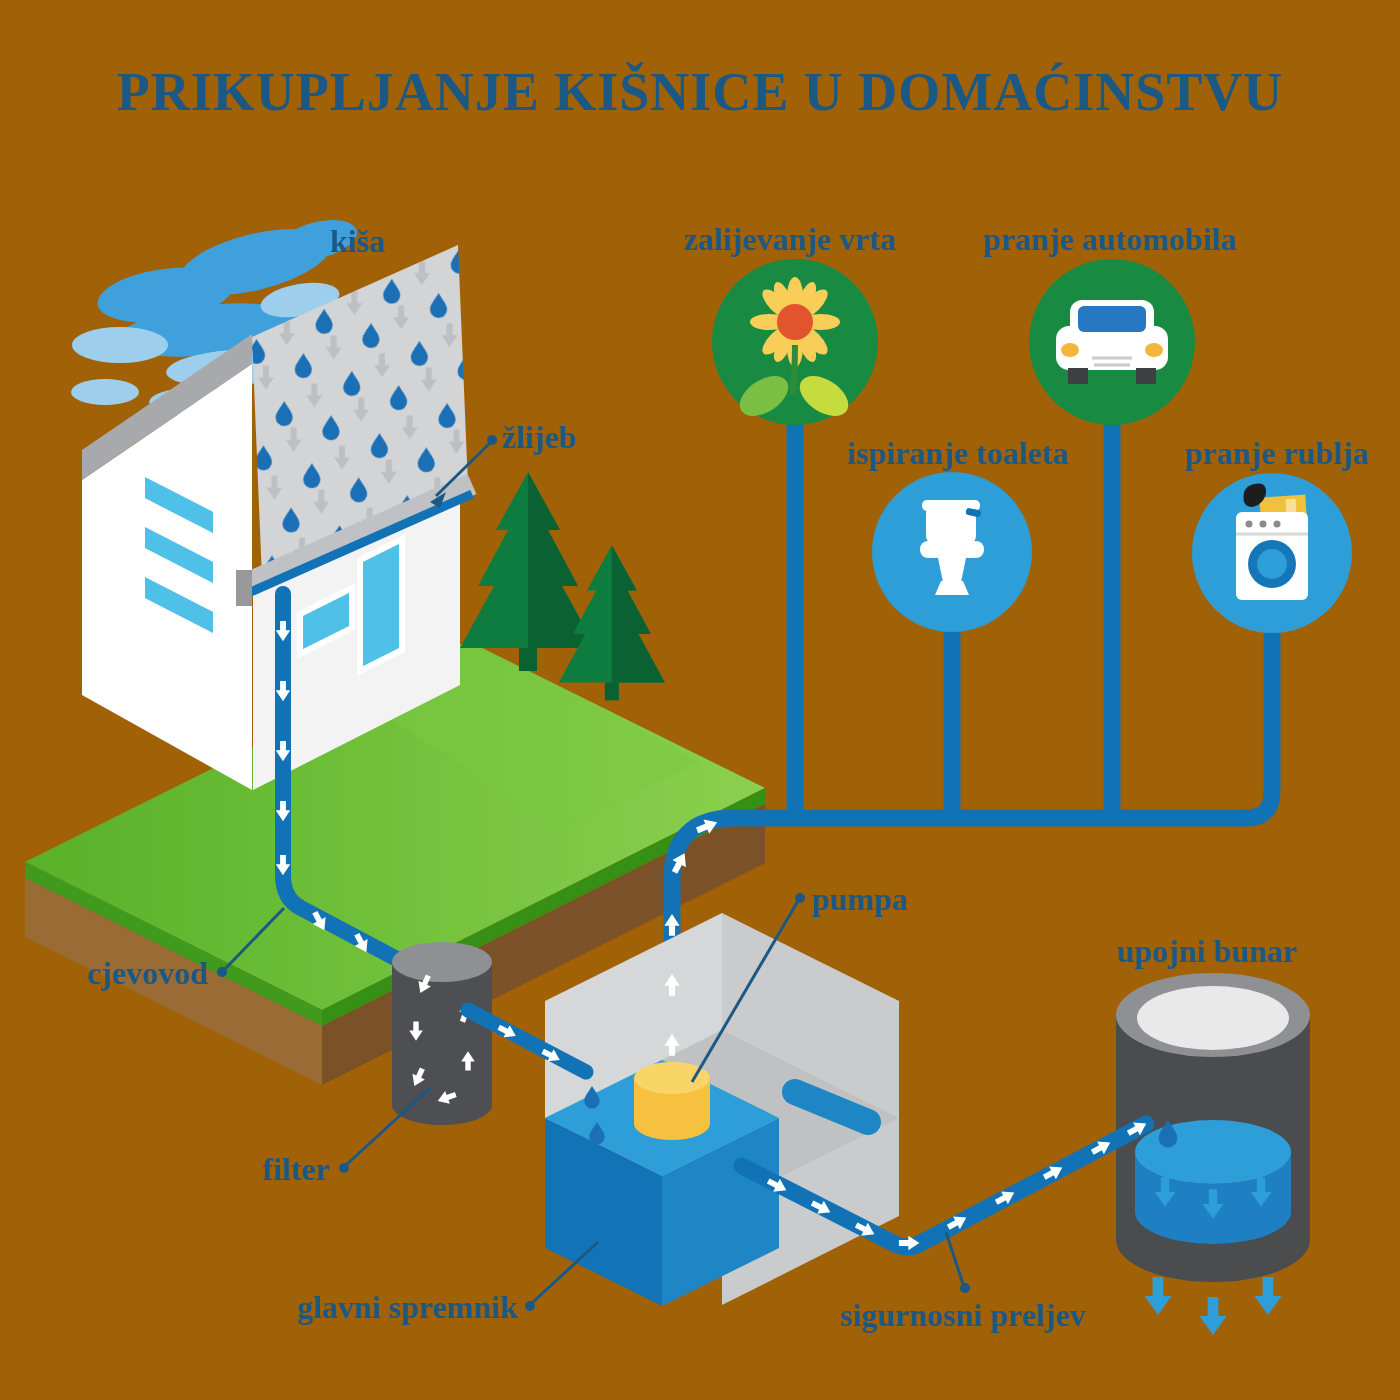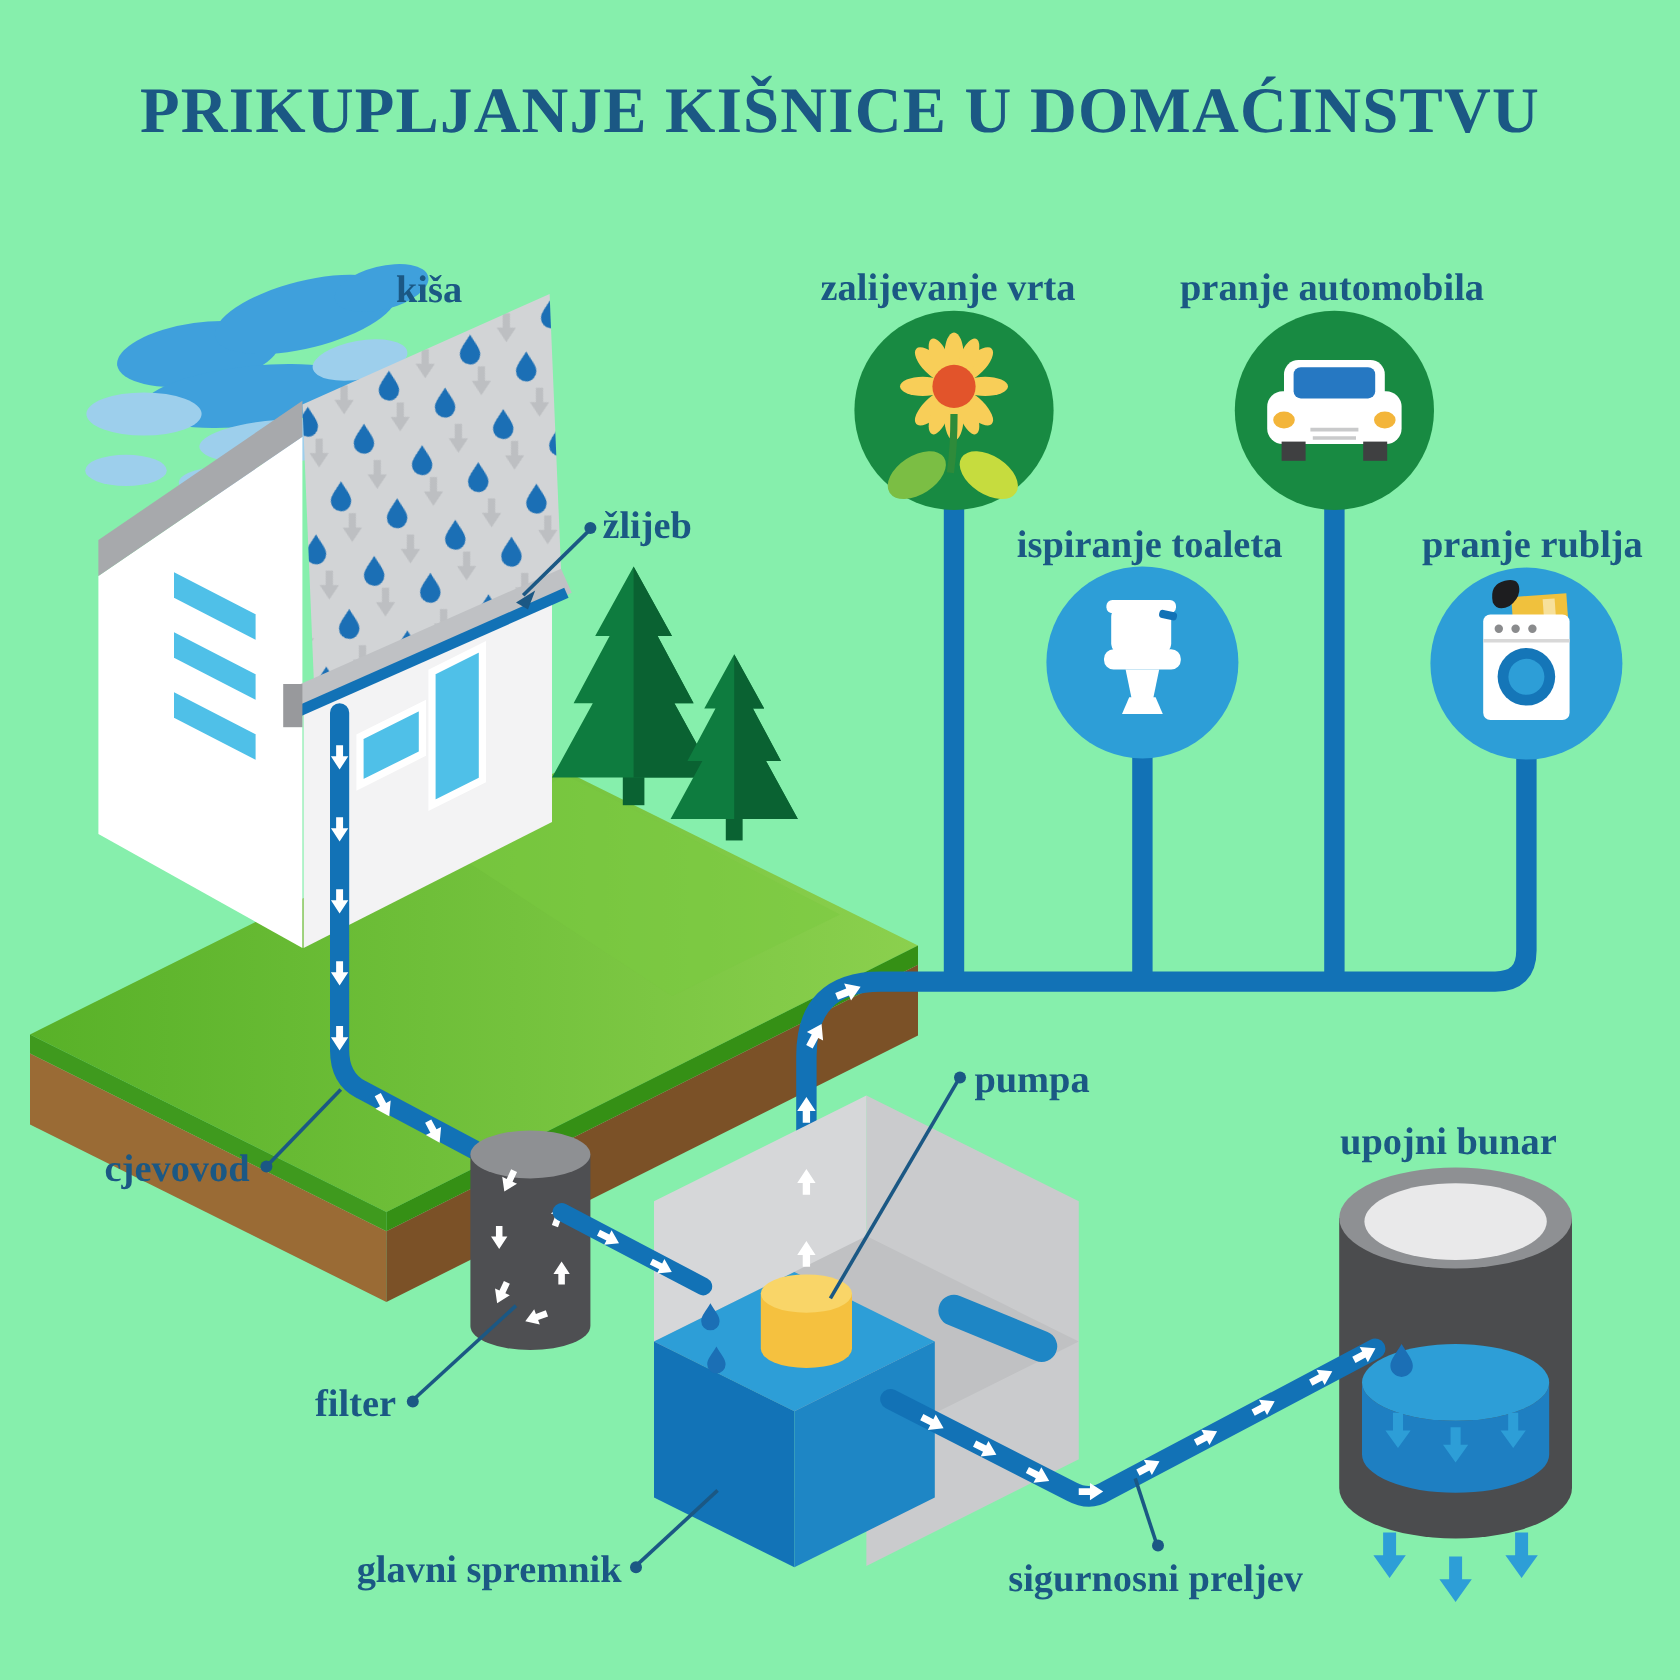--- a/index.html
+++ b/index.html
@@ -1,16 +1,16 @@
 <!DOCTYPE html>
 <html><head>
 <meta charset="utf-8">
 <style>
   html,body{margin:0;padding:0;background:#ffffff;}
-  .stage{width:1400px;height:1400px;position:relative;background:#86efac;overflow:hidden;}
+  .stage{width:1400px;height:1400px;position:relative;background:#a16207;overflow:hidden;}
   svg{display:block;}
   .title-text{font-family:"Liberation Serif",serif;font-weight:bold;font-size:54px;fill:#1B5884;letter-spacing:1px;}
   .lbl{font-family:"Liberation Serif",serif;font-weight:bold;font-size:32px;fill:#1B5884;}
   .pointer{stroke:#1B5884;stroke-width:3;fill:none;}
   .pdot{fill:#1B5884;}
 </style>
 </head>
 <body>
 
 <div class="stage">

